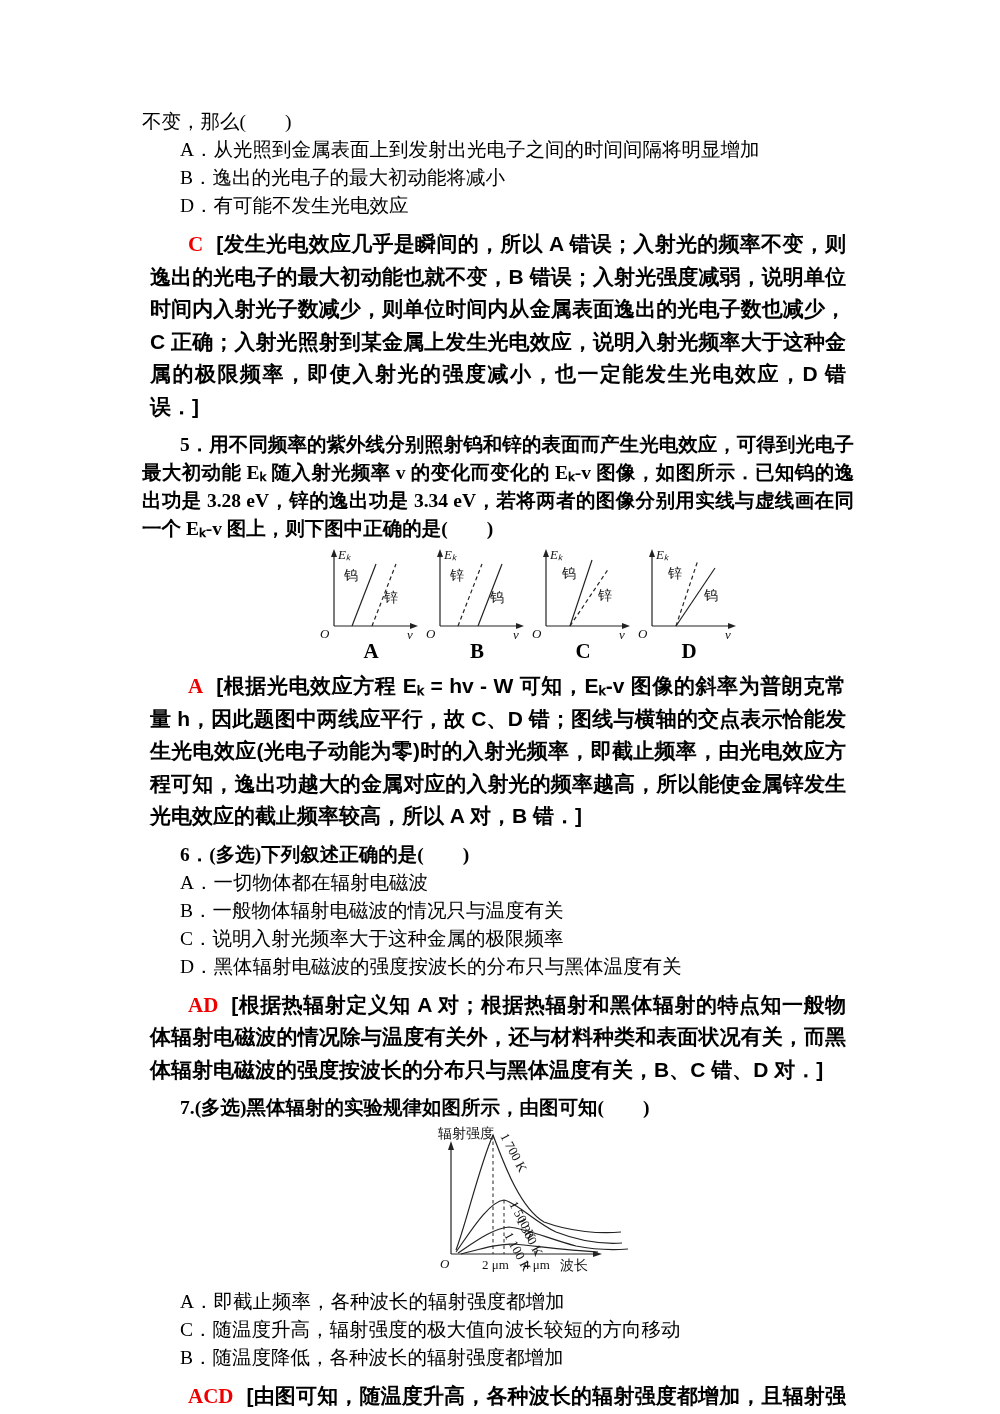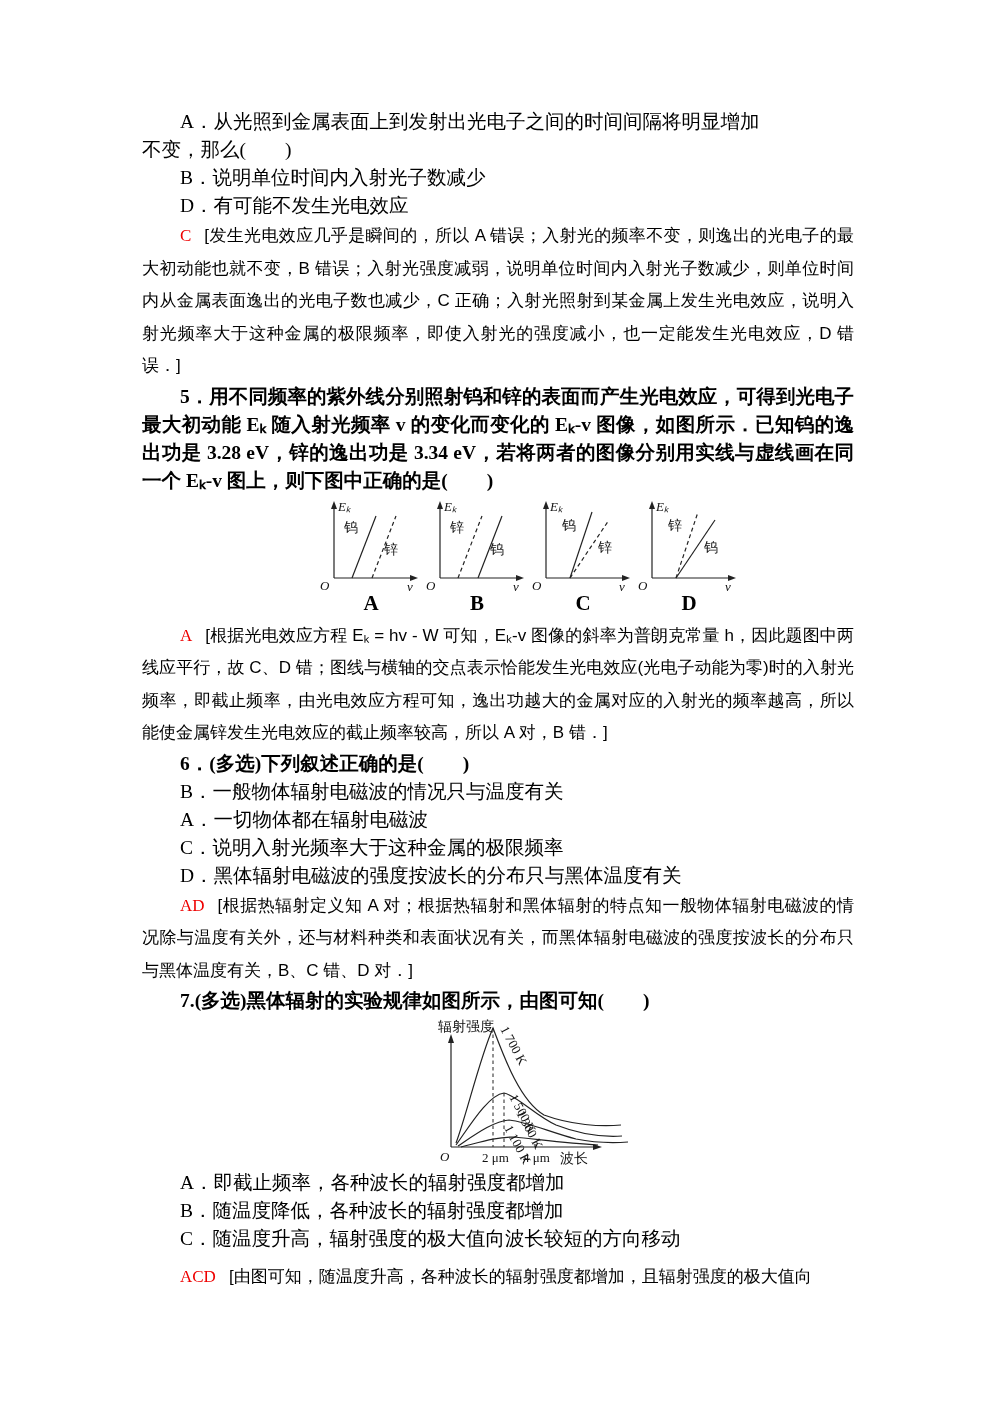--- a/index.html
+++ b/index.html
@@ -5,46 +5,46 @@
   html,body{margin:0;padding:0;}
   body{
     width:1000px;height:1414px;background:#ffffff;color:#000;
     font-family:"Liberation Serif", serif;position:relative;
   }
   .content{position:absolute;left:142px;top:108px;width:712px;}
   .line{font-size:19.5px;line-height:28px;margin:0;}
   .opt{padding-left:38px;}
   .stem{text-indent:38px;text-align:justify;font-weight:bold;}
   .explain{
-    font-size:17px;line-height:32.5px;margin:0;
-    text-indent:38px;text-align:justify;font-weight:normal;
+    font-size:21px;line-height:32.5px;margin:8px;
+    text-indent:38px;text-align:justify;font-weight:bold;
     font-family:"Liberation Sans", sans-serif;
   }
   .ans{color:#ee0000;margin-right:13px;font-family:"Liberation Serif", serif;}
   .graph-row{display:flex;margin:3px 0 6px 176px;}
   .mini{width:106px;}
   .mini .letter{font-size:21px;font-weight:bold;text-align:center;margin:0;line-height:22px;}
-  .bb-wrap{margin:0 0 2px 294px;width:240px;}
+  .bb-wrap{margin:0 0 14px 294px;width:240px;}
   svg{display:block;}
   svg text{font-family:"Liberation Serif", serif;fill:#111;}
   .axis-math{font-style:italic;font-size:13px;}
   .cjk-lab{font-size:14px;}
   .stroke{stroke:#222;stroke-width:1.2;fill:none;}
   .dash{stroke-dasharray:4,3;}
   .vdash{stroke:#222;stroke-width:1;stroke-dasharray:3.5,3;fill:none;}
   .arrow{fill:#222;}
 </style>
 </head>
 <body>
 
 <div class="content">
 
+  <p class="line">不变，那么(　　)</p>
   <p class="line opt">A．从光照到金属表面上到发射出光电子之间的时间间隔将明显增加</p>
-  <p class="line">不变，那么(　　)</p>
-  <p class="line opt">B．说明单位时间内入射光子数减少</p>
+  <p class="line opt">B．逸出的光电子的最大初动能将减小</p>
   <p class="line opt">D．有可能不发生光电效应</p>
 
   <p class="explain"><span class="ans">C</span><span>[发生光电效应几乎是瞬间的，所以 A 错误；入射光的频率不变，则逸出的光电子的最大初动能也就不变，B 错误；入射光强度减弱，说明单位时间内入射光子数减少，则单位时间内从金属表面逸出的光电子数也减少，C 正确；入射光照射到某金属上发生光电效应，说明入射光频率大于这种金属的极限频率，即使入射光的强度减小，也一定能发生光电效应，D 错误．]</span></p>
 
   <p class="line stem">5．用不同频率的紫外线分别照射钨和锌的表面而产生光电效应，可得到光电子最大初动能 Eₖ 随入射光频率 v 的变化而变化的 Eₖ-v 图像，如图所示．已知钨的逸出功是 3.28 eV，锌的逸出功是 3.34 eV，若将两者的图像分别用实线与虚线画在同一个 Eₖ-v 图上，则下图中正确的是(　　)</p>
 
   <div class="graph-row">
 
     <div class="mini">
       <svg width="106" height="94" viewBox="0 0 106 94">
@@ -112,22 +112,22 @@
         <text class="cjk-lab" x="68" y="54">钨</text>
       </svg>
       <p class="letter">D</p>
     </div>
 
   </div>
 
   <p class="explain"><span class="ans">A</span><span>[根据光电效应方程 Eₖ = hv - W 可知，Eₖ-v 图像的斜率为普朗克常量 h，因此题图中两线应平行，故 C、D 错；图线与横轴的交点表示恰能发生光电效应(光电子动能为零)时的入射光频率，即截止频率，由光电效应方程可知，逸出功越大的金属对应的入射光的频率越高，所以能使金属锌发生光电效应的截止频率较高，所以 A 对，B 错．]</span></p>
 
   <p class="line stem">6．(多选)下列叙述正确的是(　　)</p>
+  <p class="line opt">A．一切物体都在辐射电磁波</p>
   <p class="line opt">B．一般物体辐射电磁波的情况只与温度有关</p>
-  <p class="line opt">A．一切物体都在辐射电磁波</p>
   <p class="line opt">C．说明入射光频率大于这种金属的极限频率</p>
   <p class="line opt">D．黑体辐射电磁波的强度按波长的分布只与黑体温度有关</p>
 
   <p class="explain"><span class="ans">AD</span><span>[根据热辐射定义知 A 对；根据热辐射和黑体辐射的特点知一般物体辐射电磁波的情况除与温度有关外，还与材料种类和表面状况有关，而黑体辐射电磁波的强度按波长的分布只与黑体温度有关，B、C 错、D 对．]</span></p>
 
   <p class="line stem">7.(多选)黑体辐射的实验规律如图所示，由图可知(　　)</p>
 
   <div class="bb-wrap">
     <svg width="240" height="152" viewBox="0 0 240 152">
       <line class="stroke" x1="15" y1="132" x2="15" y2="26"></line>
@@ -147,18 +147,18 @@
       <text x="46" y="147" font-size="13">2 μm</text>
       <text x="87" y="147" font-size="13">4 μm</text>
       <text x="64" y="14" font-size="13" transform="rotate(62 64 14)">1 700 K</text>
       <text x="73" y="82" font-size="13" transform="rotate(62 73 82)">1 500 K</text>
       <text x="80" y="98" font-size="13" transform="rotate(62 80 98)">1 300 K</text>
       <text x="68" y="113" font-size="13" transform="rotate(62 68 113)">1 100 K</text>
     </svg>
   </div>
 
   <p class="line opt">A．即截止频率，各种波长的辐射强度都增加</p>
+  <p class="line opt">C．随温度升高，辐射强度的极大值向波长较短的方向移动</p>
   <p class="line opt">B．随温度降低，各种波长的辐射强度都增加</p>
-  <p class="line opt">C．随温度升高，辐射强度的极大值向波长较短的方向移动</p>
 
   <p class="explain" style="margin-top:8px;"><span class="ans">ACD</span><span>[由图可知，随温度升高，各种波长的辐射强度都增加，且辐射强度的极大值向</span></p>
 
 </div>
 
 </body></html>

